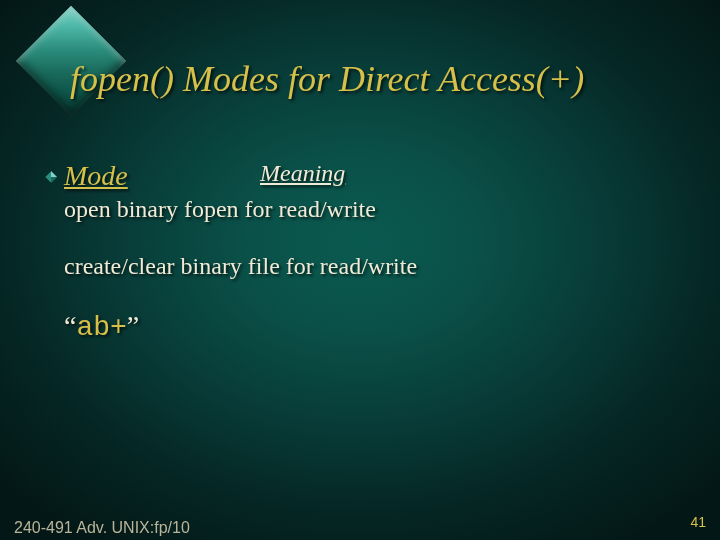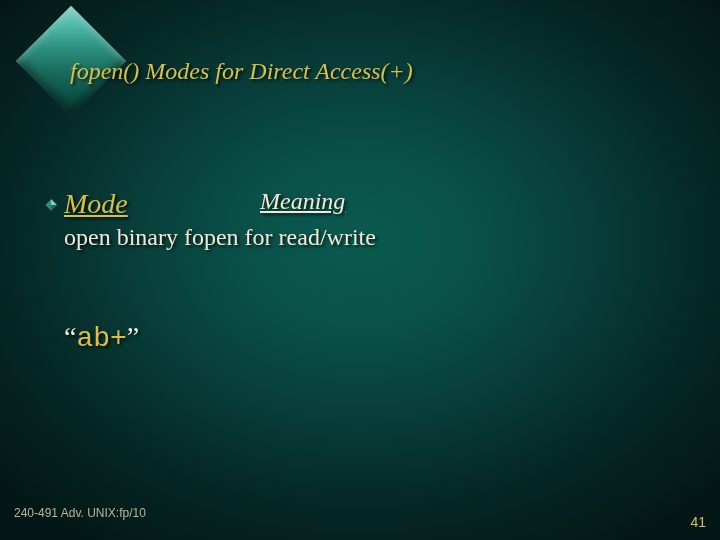--- a/index.html
+++ b/index.html
@@ -35,38 +35,37 @@
     background: linear-gradient(135deg,
       #7fd4c8 0%, #4fb8a8 18%, #2a8c7c 40%, #1a6b5c 60%, #0d5448 80%, #073a32 100%);
     box-shadow:
       inset 3px 3px 6px rgba(255,255,255,0.25),
       inset -4px -4px 10px rgba(0,0,0,0.45);
   }
   .title {
     position: absolute;
     left: 70px;
     top: 58px;
-    font-size: 24px;
+    font-size: 36px;
     font-style: italic;
     color: #d6c04a;
     text-shadow: 2px 2px 3px rgba(0,0,0,0.7);
     font-family: Georgia, "Times New Roman", serif;
     white-space: nowrap;
   }
   .content {
     position: absolute;
     left: 44px;
     top: 160px;
     right: 44px;
   }
   .row {
     display: flex;
     align-items: flex-start;
     margin-bottom: 30px;
-    margin-top: 28px;
   }
   .bullet {
     flex: 0 0 20px;
     margin-top: 10px;
   }
   .bullet svg { display: block; }
   .modecol {
     flex: 0 0 196px;
     font-size: 28px;
   }
@@ -77,23 +76,23 @@
   .underlined { text-decoration: underline; }
   .italic { font-style: italic; }
   .yellow { color: #d6c04a; text-shadow: 2px 2px 3px rgba(0,0,0,0.7); }
   .white  { color: #f0ead6; text-shadow: 2px 2px 3px rgba(0,0,0,0.7); }
   .mono   { font-family: "Courier New", monospace; color: #d6c04a; text-shadow: 2px 2px 3px rgba(0,0,0,0.7); }
   .curly  { font-family: Georgia, serif; color: #f0ead6; text-shadow: 2px 2px 3px rgba(0,0,0,0.7); }
   .nowrap { white-space: nowrap; }
   .footer-left {
     position: absolute;
     left: 14px;
-    bottom: 20px;
+    bottom: 3px;
     font-family: Arial, Helvetica, sans-serif;
-    font-size: 12px;
+    font-size: 16px;
     color: #b9b49a;
     font-style: normal;
   }
   .footer-right {
     position: absolute;
     right: 14px;
     bottom: 10px;
     font-family: Arial, Helvetica, sans-serif;
     font-size: 14px;
     color: #d6c04a;
@@ -124,20 +123,21 @@
       <div class="meancol white italic underlined">Meaning</div>
     </div>
 
     <div class="row" style="margin-top:-26px;">
       <div class="bullet"></div>
       <div class="meancol white">open binary fopen for read/write</div>
     </div>
 
     <div class="row">
       <div class="bullet"></div>
+      <div class="meancol white">create/clear binary file for read/write</div>
     </div>
 
     <div class="row">
       <div class="bullet"></div>
       <div class="modecol nowrap">
         <span class="curly">“</span><span class="mono">ab+</span><span class="curly">”</span>
       </div>
     </div>
 
   </div>

